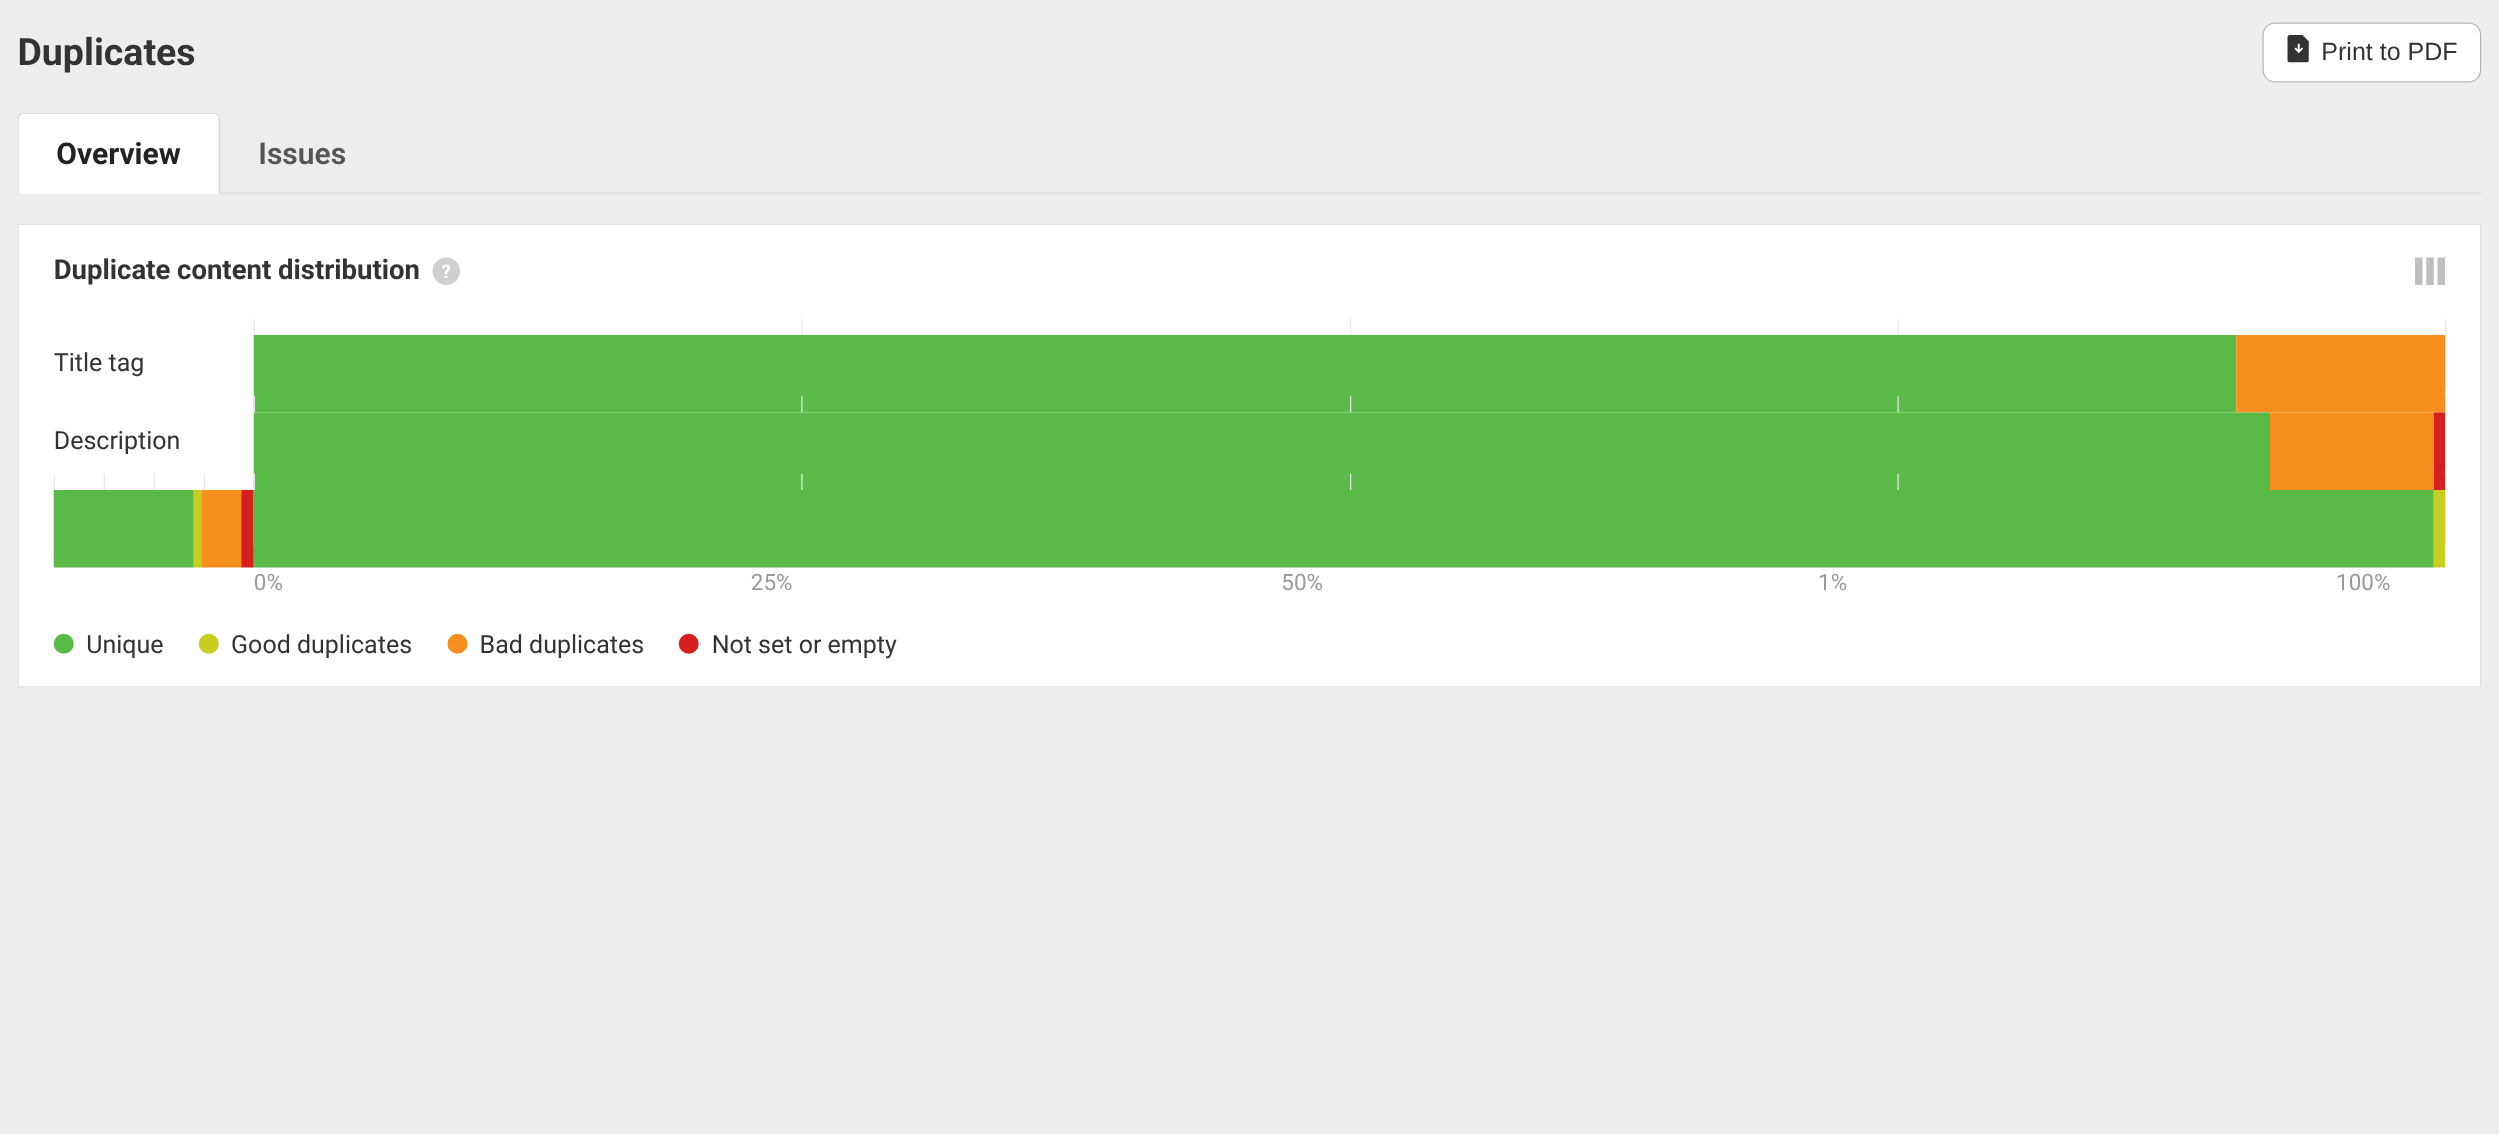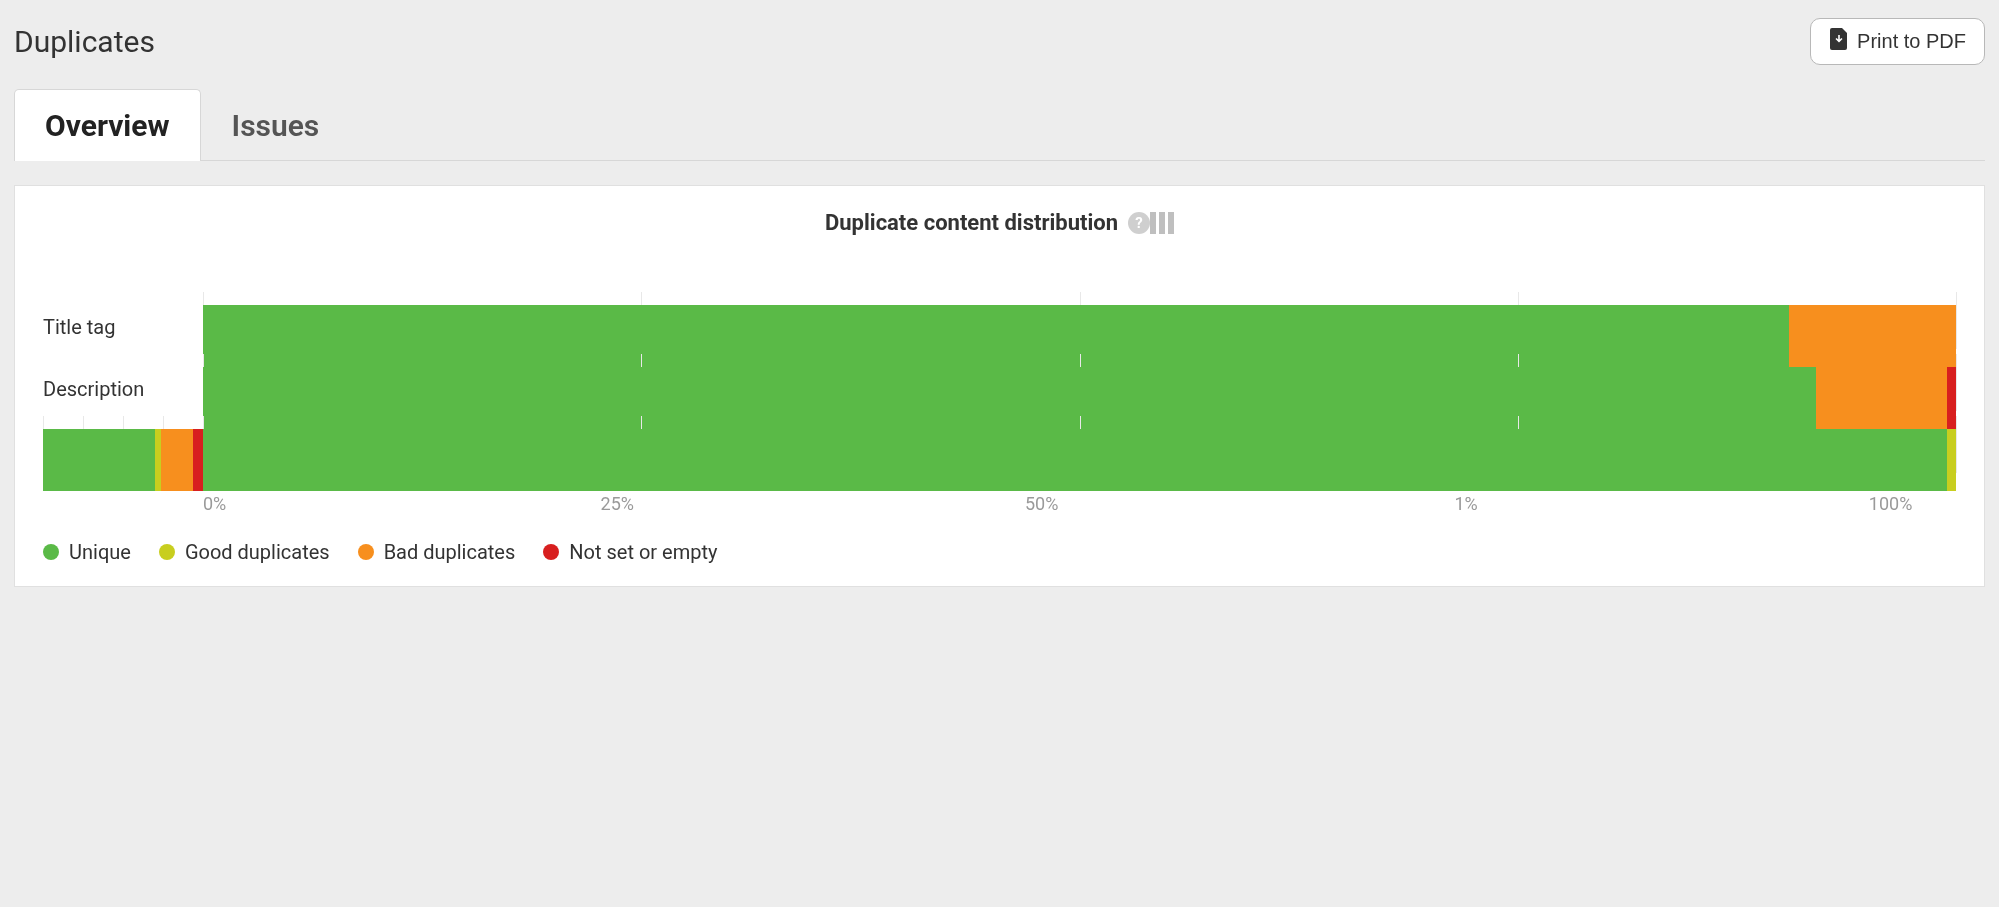--- a/index.html
+++ b/index.html
@@ -14,21 +14,21 @@
     padding: 14px;
   }
   .hdr-row {
     display: flex;
     justify-content: space-between;
     align-items: center;
     padding: 4px 0 24px 0;
   }
   .title {
     font-size: 30px;
-    font-weight: 400;
+    font-weight: 700;
     color: #333;
   }
   .btn-pdf {
     display: inline-flex;
     align-items: center;
     gap: 8px;
     border: 1px solid #b8b8b8;
     background: #fff;
     border-radius: 10px;
     padding: 9px 18px;
@@ -37,21 +37,21 @@
     cursor: pointer;
   }
   .tabs {
     display: flex;
     align-items: flex-end;
     border-bottom: 1px solid #d7d7d7;
     gap: 0;
   }
   .tab {
     padding: 18px 30px;
-    font-size: 30px;
+    font-size: 24px;
     font-weight: 600;
     color: #555;
     border: 1px solid transparent;
     border-bottom: none;
     border-top-left-radius: 5px;
     border-top-right-radius: 5px;
     cursor: pointer;
     margin-bottom: -1px;
   }
   .tab.active {
@@ -61,23 +61,23 @@
     font-weight: 700;
   }
   .panel {
     margin-top: 24px;
     background: #fff;
     border: 1px solid #e0e0e0;
     padding: 24px 28px 22px 28px;
   }
   .section-hdr {
     display: flex;
-    justify-content: center;
-    align-items: center;
-    margin-bottom: 52px;
+    justify-content: space-between;
+    align-items: center;
+    margin-bottom: 21px;
   }
   .section-title {
     display: flex;
     align-items: center;
     gap: 10px;
     font-size: 22px;
     font-weight: 700;
     color: #333;
   }
   .help {

